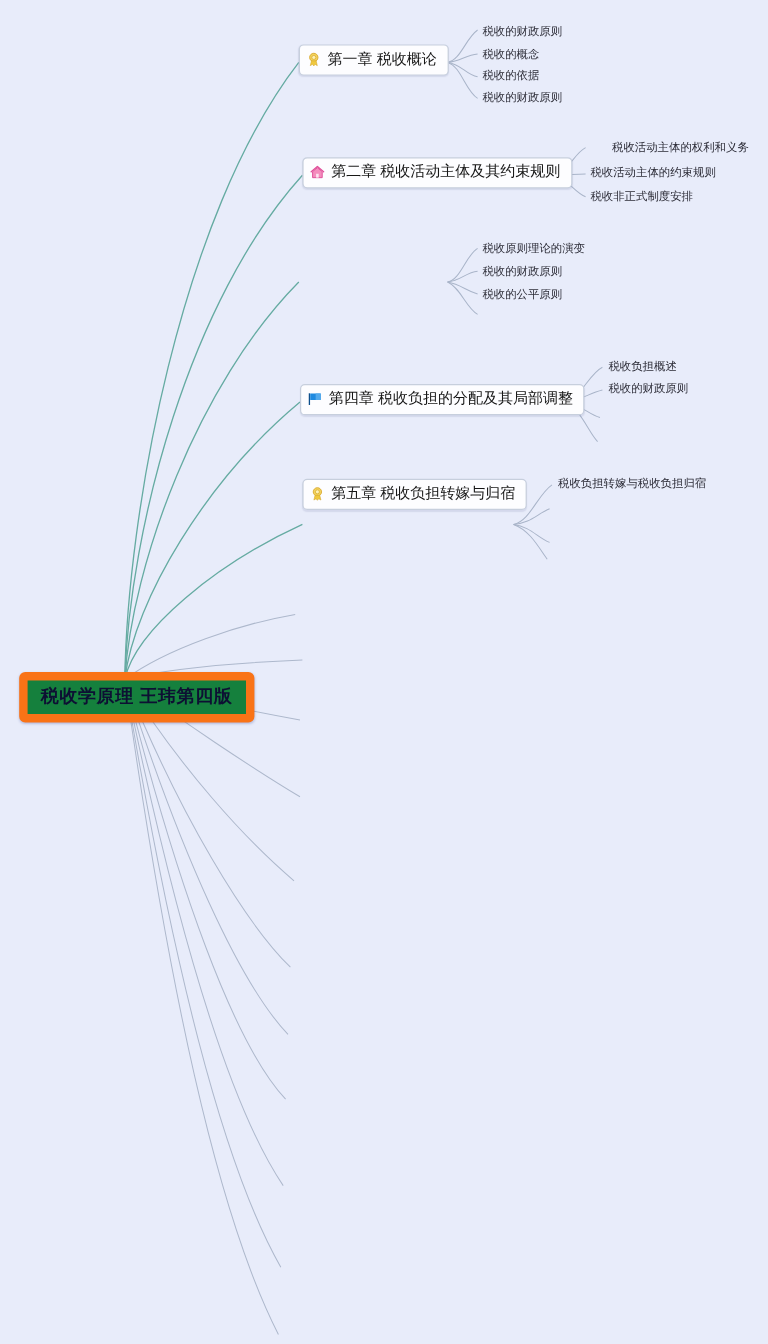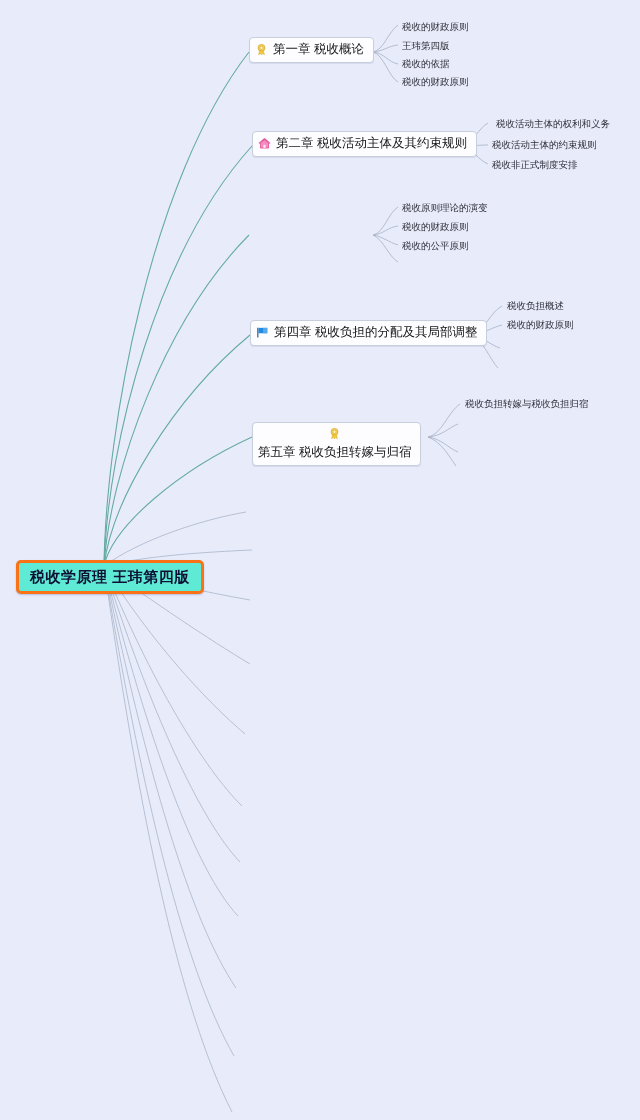--- a/index.html
+++ b/index.html
@@ -9,22 +9,22 @@
     font-family:"Liberation Sans","DejaVu Sans",sans-serif;
     overflow:hidden;
     position:relative;
   }
   #canvas{position:absolute;inset:0;width:640px;height:1120px;}
   svg#links{position:absolute;left:0;top:0;width:640px;height:1120px;pointer-events:none;}
 
   
   .root-node{
     position:absolute;
-    background:#5eead4;
-    border:3px solid #f97316;
+    background:#15803d;
+    border:7px solid #f97316;
     border-radius:5px;
     padding:5px 11px 6px 11px;
     font-size:15px;
     font-weight:bold;
     color:#0d1033;
     letter-spacing:.5px;
     white-space:nowrap;
     box-shadow:0 1px 2px rgba(40,50,140,.25);
     line-height:1.15;
   }
@@ -134,37 +134,37 @@
           <circle cx="12" cy="9" r="6.4" fill="#f3d35e" stroke="#d8a82c" stroke-width="1.4"></circle>
           <circle cx="12" cy="9" r="3.1" fill="#fdf1b6" stroke="#d8a82c" stroke-width="1.1"></circle>
           <path d="M8.4 14.2 L6.6 21.6 L9.9 19.6 L12 22 L14.1 19.6 L17.4 21.6 L15.6 14.2Z" fill="#f0c93f" stroke="#d8a82c" stroke-width=".9"></path>
         </svg>
     </span>
     <span class="branch-label">第一章 税收概论</span>
   </div>
   <div class="leaf-node" style="left:402px;top:21px;">
     <span>税收的财政原则</span></div>
   <div class="leaf-node" style="left:402px;top:40px;">
-    <span>王玮第四版</span></div>
+    <span>税收的概念</span></div>
   <div class="leaf-node" style="left:402px;top:58px;">
     <span>税收的依据</span></div>
   <div class="leaf-node" style="left:402px;top:76px;">
     <span>税收的财政原则</span></div>
 
   <div class="branch-node" style="left:252px;top:131px;">
     <span class="ico">
       <svg viewBox="0 0 24 24">
           <path d="M2.4 11.4 L12 3.2 L21.6 11.4" fill="none" stroke="#e0509a" stroke-width="2.1" stroke-linecap="round" stroke-linejoin="round"></path>
           <path d="M4.6 11.2 L4.6 20.4 L19.4 20.4 L19.4 11.2 L12 5.1Z" fill="#f48cbd" stroke="#e0509a" stroke-width="1.5" stroke-linejoin="round"></path>
           <rect x="10" y="14.4" width="4" height="6" fill="#fde2ef"></rect>
         </svg>
     </span>
     <span class="branch-label">第二章 税收活动主体及其约束规则</span>
   </div>
-  <div class="leaf-node" style="left:496px;top:118px;">
+  <div class="leaf-node" style="left:510px;top:118px;">
     <span>税收活动主体的权利和义务</span></div>
   <div class="leaf-node" style="left:492px;top:139px;">
     <span>税收活动主体的约束规则</span></div>
   <div class="leaf-node" style="left:492px;top:159px;">
     <span>税收非正式制度安排</span></div>
 
   <div class="leaf-node" style="left:402px;top:202px;">
     <span>税收原则理论的演变</span></div>
   <div class="leaf-node" style="left:402px;top:221px;">
     <span>税收的财政原则</span></div>
@@ -179,21 +179,21 @@
           <path d="M13 3.4 H20.8 V13.4 H13Z" fill="#52a9ec"></path>
         </svg>
     </span>
     <span class="branch-label">第四章 税收负担的分配及其局部调整</span>
   </div>
   <div class="leaf-node" style="left:507px;top:300px;">
     <span>税收负担概述</span></div>
   <div class="leaf-node" style="left:507px;top:319px;">
     <span>税收的财政原则</span></div>
 
-  <div class="branch-node" style="left:252px;top:422px;flex-direction:column;">
+  <div class="branch-node" style="left:252px;top:399px;">
     <span class="ico">
       <svg viewBox="0 0 24 24">
           <circle cx="12" cy="9" r="6.4" fill="#f3d35e" stroke="#d8a82c" stroke-width="1.4"></circle>
           <circle cx="12" cy="9" r="3.1" fill="#fdf1b6" stroke="#d8a82c" stroke-width="1.1"></circle>
           <path d="M8.4 14.2 L6.6 21.6 L9.9 19.6 L12 22 L14.1 19.6 L17.4 21.6 L15.6 14.2Z" fill="#f0c93f" stroke="#d8a82c" stroke-width=".9"></path>
         </svg>
     </span>
     <span class="branch-label">第五章 税收负担转嫁与归宿</span>
   </div>
   <div class="leaf-node" style="left:465px;top:399px;font-family:Liberation Serif, serif;">

